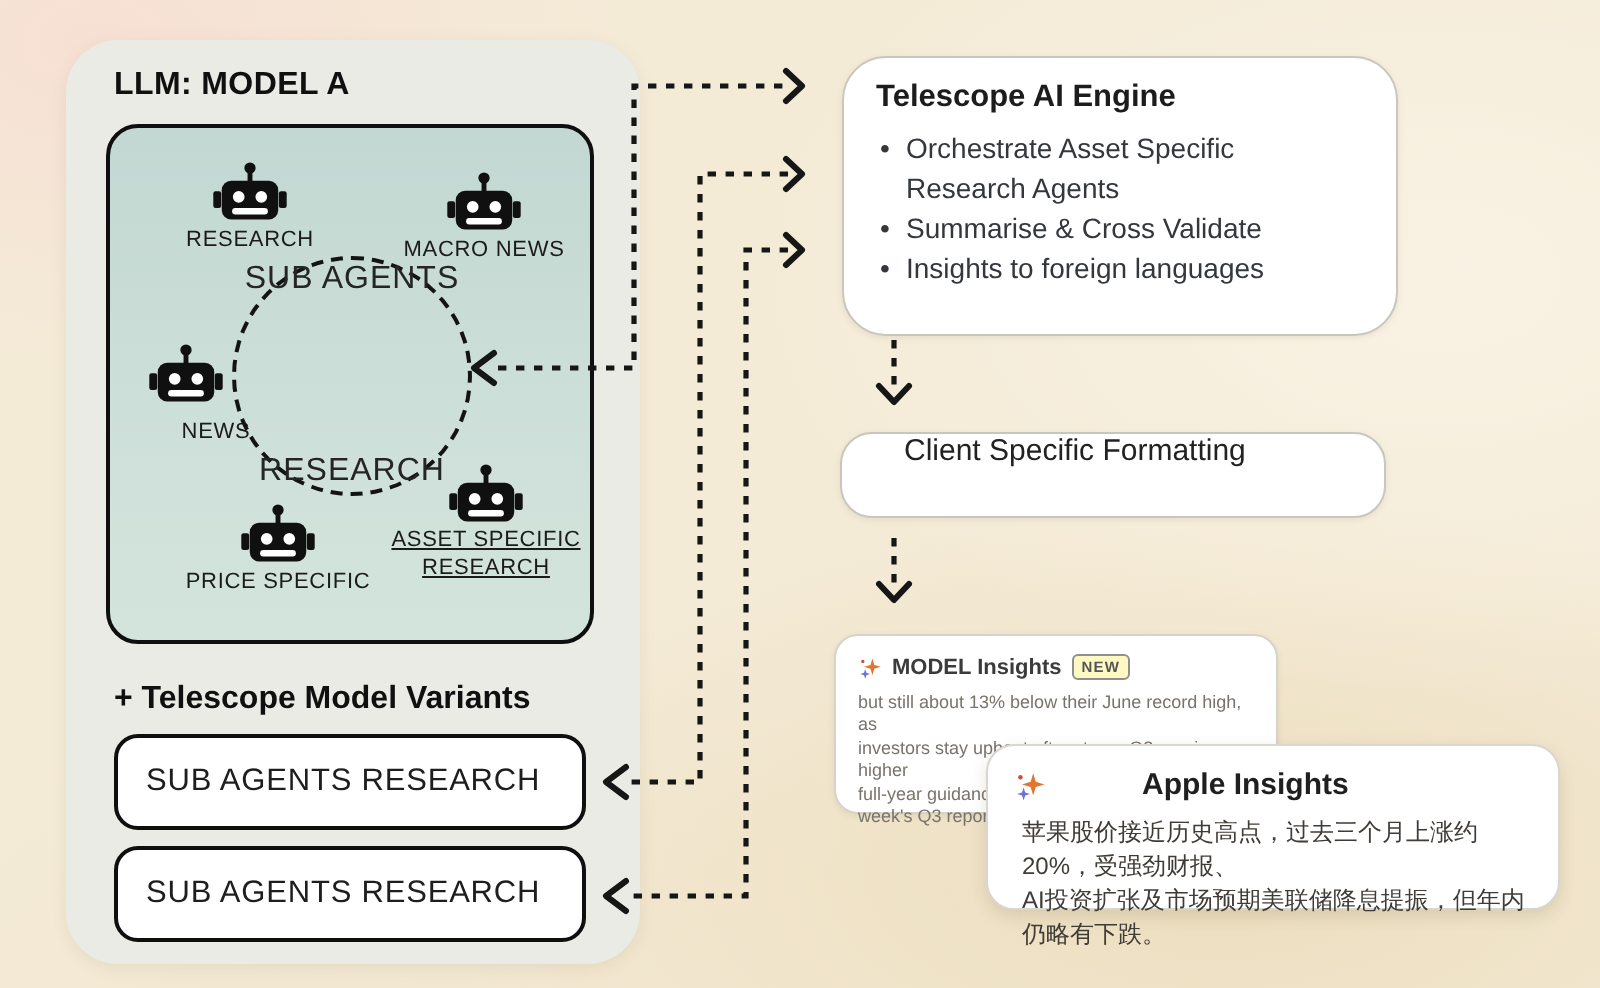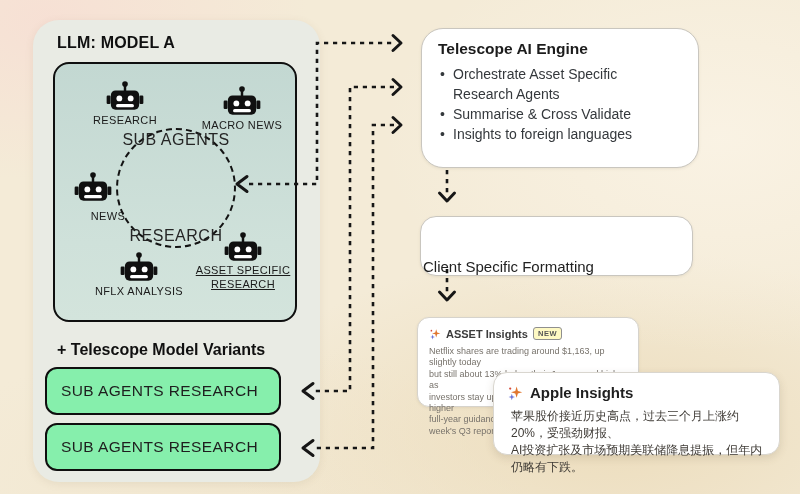--- a/index.html
+++ b/index.html
@@ -35,51 +35,51 @@
   .label-macro{left:132px;top:55px;width:110px;}
   .label-news{left:-2px;top:146px;width:80px;padding-left:15px;}
   .label-price{left:24px;top:221px;width:120px;}
   .label-asset{left:133px;top:200px;width:110px;text-decoration:underline;}
 
   .hub-circle{left:61px;top:64px;width:116px;height:116px;border:2.5px dashed #131313;border-radius:50%;
     display:flex;flex-direction:column;align-items:center;justify-content:space-between;}
   .hub-line{font-size:16px;color:#252525;letter-spacing:0.5px;line-height:20px;}
 
   .variants-title{left:24px;top:321px;font-size:16px;font-weight:700;color:#101010;}
-  .variant-box{left:12px;width:236px;height:48px;background:#86efac;border:2.5px solid #0f0f0f;
+  .variant-box{left:24px;width:236px;height:48px;background:#ffffff;border:2.5px solid #0f0f0f;
     border-radius:12px;display:flex;align-items:center;box-sizing:border-box;padding-left:14px;}
   .variant-box-1{top:347px;}
   .variant-box-2{top:403px;}
   .variant-label{font-size:15.5px;color:#1e1e1e;letter-spacing:0.4px;}
 
   
   .white-card{background:#ffffff;border:1px solid #c9c6bf;box-shadow:0 1px 3px rgba(100,85,60,0.10);}
   .engine-card{left:421px;top:28px;width:276px;height:138px;border-radius:22px;}
   .engine-title{left:16px;top:11px;font-size:15.5px;font-weight:700;color:#1c1c1c;}
   .engine-list{left:16px;top:35px;width:228px;margin:0;padding:0;list-style:none;}
   .engine-list li{position:relative;padding-left:15px;font-size:14px;line-height:20px;color:#34383c;}
   .engine-list li .dot{position:absolute;left:2px;top:0;}
 
-  .client-card{left:420px;top:216px;width:273px;height:60px;border-radius:16px;
-    display:flex;align-items:flex-end;box-sizing:border-box;padding-left:2px;}
+  .client-card{left:420px;top:216px;width:273px;height:43px;border-radius:16px;
+    display:flex;align-items:flex-start;box-sizing:border-box;padding-left:31px;}
   .client-title{font-size:15px;color:#222222;}
 
   .nflx-card{left:417px;top:317px;width:220px;height:88px;border-radius:12px;border-color:#d6d3cc;z-index:3;}
   .insight-header{display:flex;align-items:center;}
   .nflx-header{left:11px;top:9px;gap:5px;}
   .nflx-title{font-size:11px;font-weight:700;color:#3b3b3b;}
   .new-badge{font-size:7.5px;font-weight:700;color:#555;border:1px solid #8f8f8f;border-radius:3px;
     padding:1px 4px;letter-spacing:0.6px;background:#fef9c3;}
   .nflx-body{left:11px;top:28px;width:200px;}
   .nflx-line{font-size:9px;line-height:11.4px;color:#78736c;}
 
   .apple-card{left:493px;top:372px;width:285px;height:81px;border-radius:14px;border-color:#d9d6cf;
     box-shadow:0 3px 8px rgba(100,85,60,0.16);z-index:4;}
   .apple-header{left:13px;top:11px;gap:7px;}
-  .apple-title{font-size:15px;font-weight:700;color:#1f1f1f;}
+  .apple-title{font-size:15px;font-weight:700;color:#1f1f1f;margin-left:41px;}
   .apple-body{left:17px;top:35px;width:262px;}
   .apple-line{font-size:12px;line-height:17px;color:#3f3b36;}
 
   .connectors{left:0;top:0;width:800px;height:494px;pointer-events:none;z-index:6;}
 </style>
 </head>
 <body>
 
 <div class="stage">
 
@@ -145,21 +145,21 @@
           <rect x="5" y="10" width="30" height="20.5" rx="5"></rect>
         </g>
         <circle cx="14" cy="18.5" r="3.1" fill="#ffffff"></circle>
           <circle cx="26" cy="18.5" r="3.1" fill="#ffffff"></circle>
         <rect x="10.5" y="24.5" width="19" height="3.4" rx="1.7" fill="#ffffff"></rect>
       </svg>
 
       <div class="abs agent-label label-earnings">RESEARCH</div>
       <div class="abs agent-label label-macro">MACRO NEWS</div>
       <div class="abs agent-label label-news">NEWS</div>
-      <div class="abs agent-label label-price">NFLX ANALYSIS</div>
+      <div class="abs agent-label label-price">PRICE SPECIFIC</div>
       <div class="abs agent-label label-asset">ASSET SPECIFIC RESEARCH</div>
 
       <div class="abs hub-circle">
         <span class="hub-line">SUB AGENTS</span>
         <span class="hub-line">RESEARCH</span>
       </div>
     </div>
 
     <div class="abs variants-title">+ Telescope Model Variants</div>
 
@@ -184,25 +184,24 @@
     <span class="client-title">Client Specific Formatting</span>
   </div>
 
   <div class="abs white-card nflx-card">
     <div class="abs insight-header nflx-header">
       <svg width="12" height="12" viewBox="0 0 20 20">
         <path d="M12 2 L13.6 7.4 L19 9 L13.6 10.6 L12 16 L10.4 10.6 L5 9 L10.4 7.4 Z" fill="#e0762f"></path>
         <path d="M6 11 L7 14 L10 15 L7 16 L6 19 L5 16 L2 15 L5 14 Z" fill="#6b74d8"></path>
         <circle cx="4" cy="4.5" r="1.4" fill="#d44a3a"></circle>
       </svg>
-      <span class="nflx-title">ASSET Insights</span>
+      <span class="nflx-title">MODEL Insights</span>
       <span class="new-badge">NEW</span>
     </div>
     <div class="abs nflx-body">
-      <div class="nflx-line">Netflix shares are trading around $1,163, up slightly today</div>
       <div class="nflx-line">but still about 13% below their June record high, as</div>
       <div class="nflx-line">investors stay upbeat after strong Q2 earnings, higher</div>
       <div class="nflx-line">full-year guidance, and</div>
       <div class="nflx-line">week's Q3 report.</div>
     </div>
   </div>
 
   <div class="abs white-card apple-card">
     <div class="abs insight-header apple-header">
       <svg width="16" height="16" viewBox="0 0 20 20">

